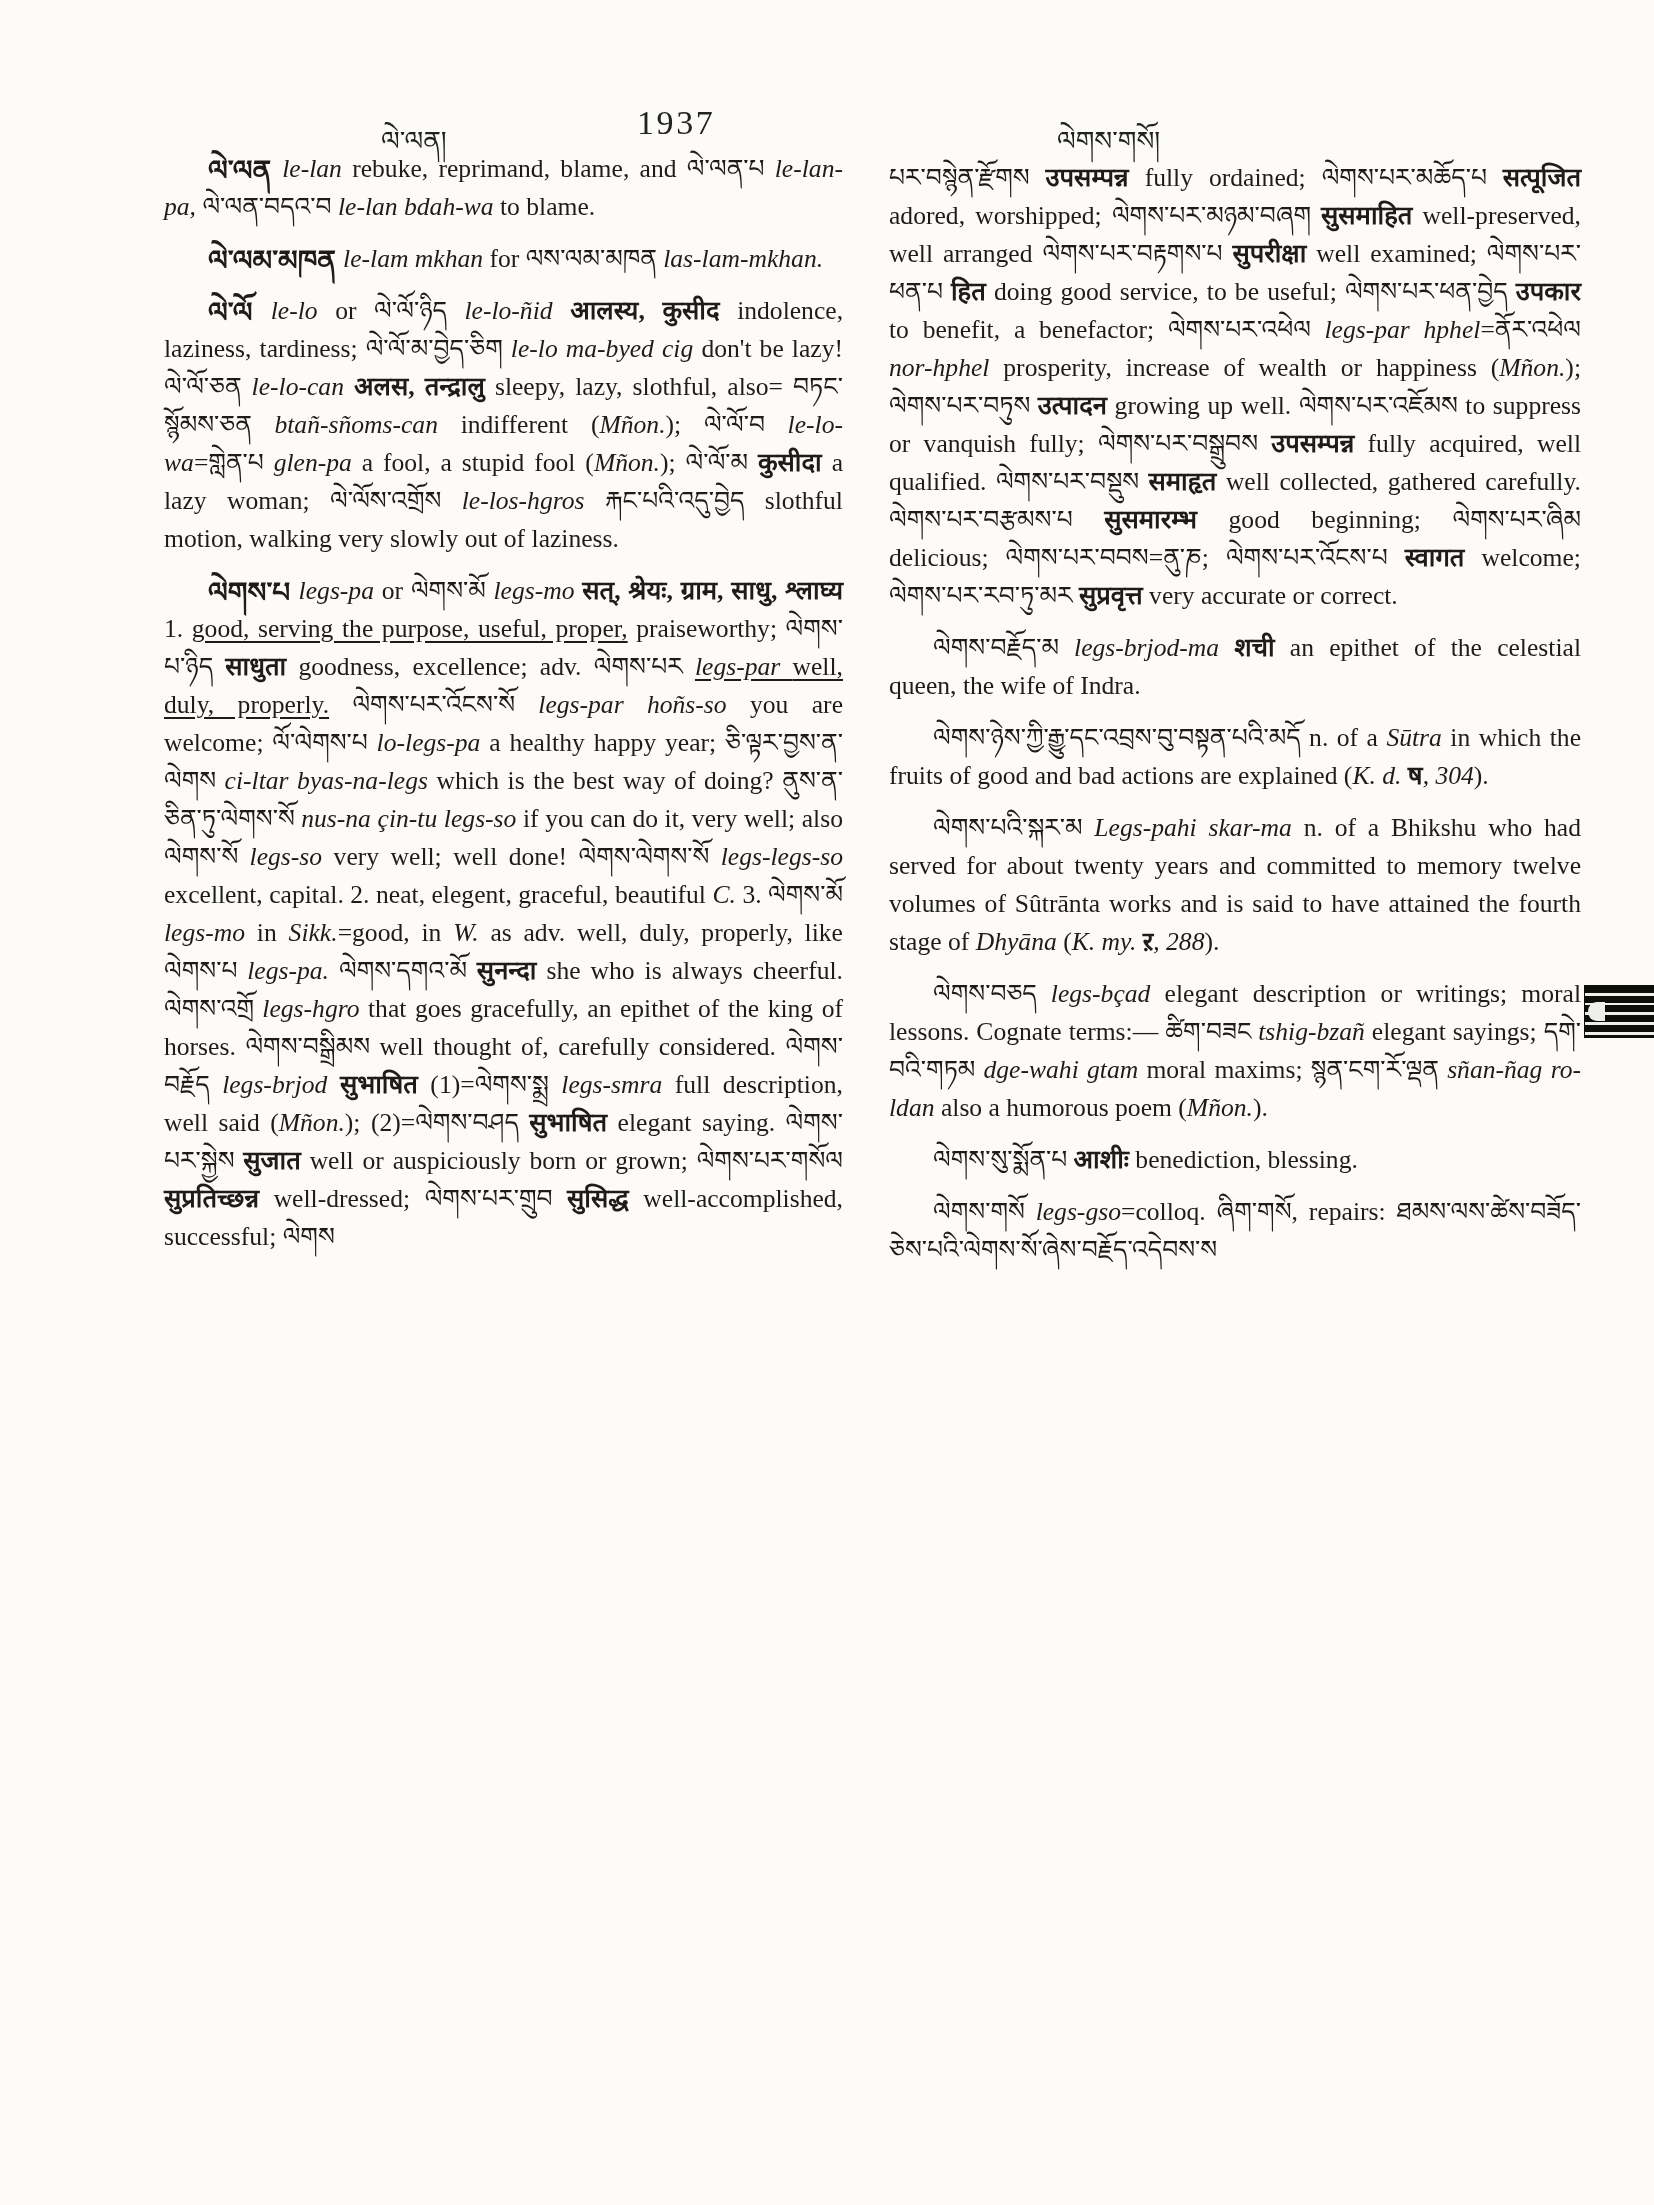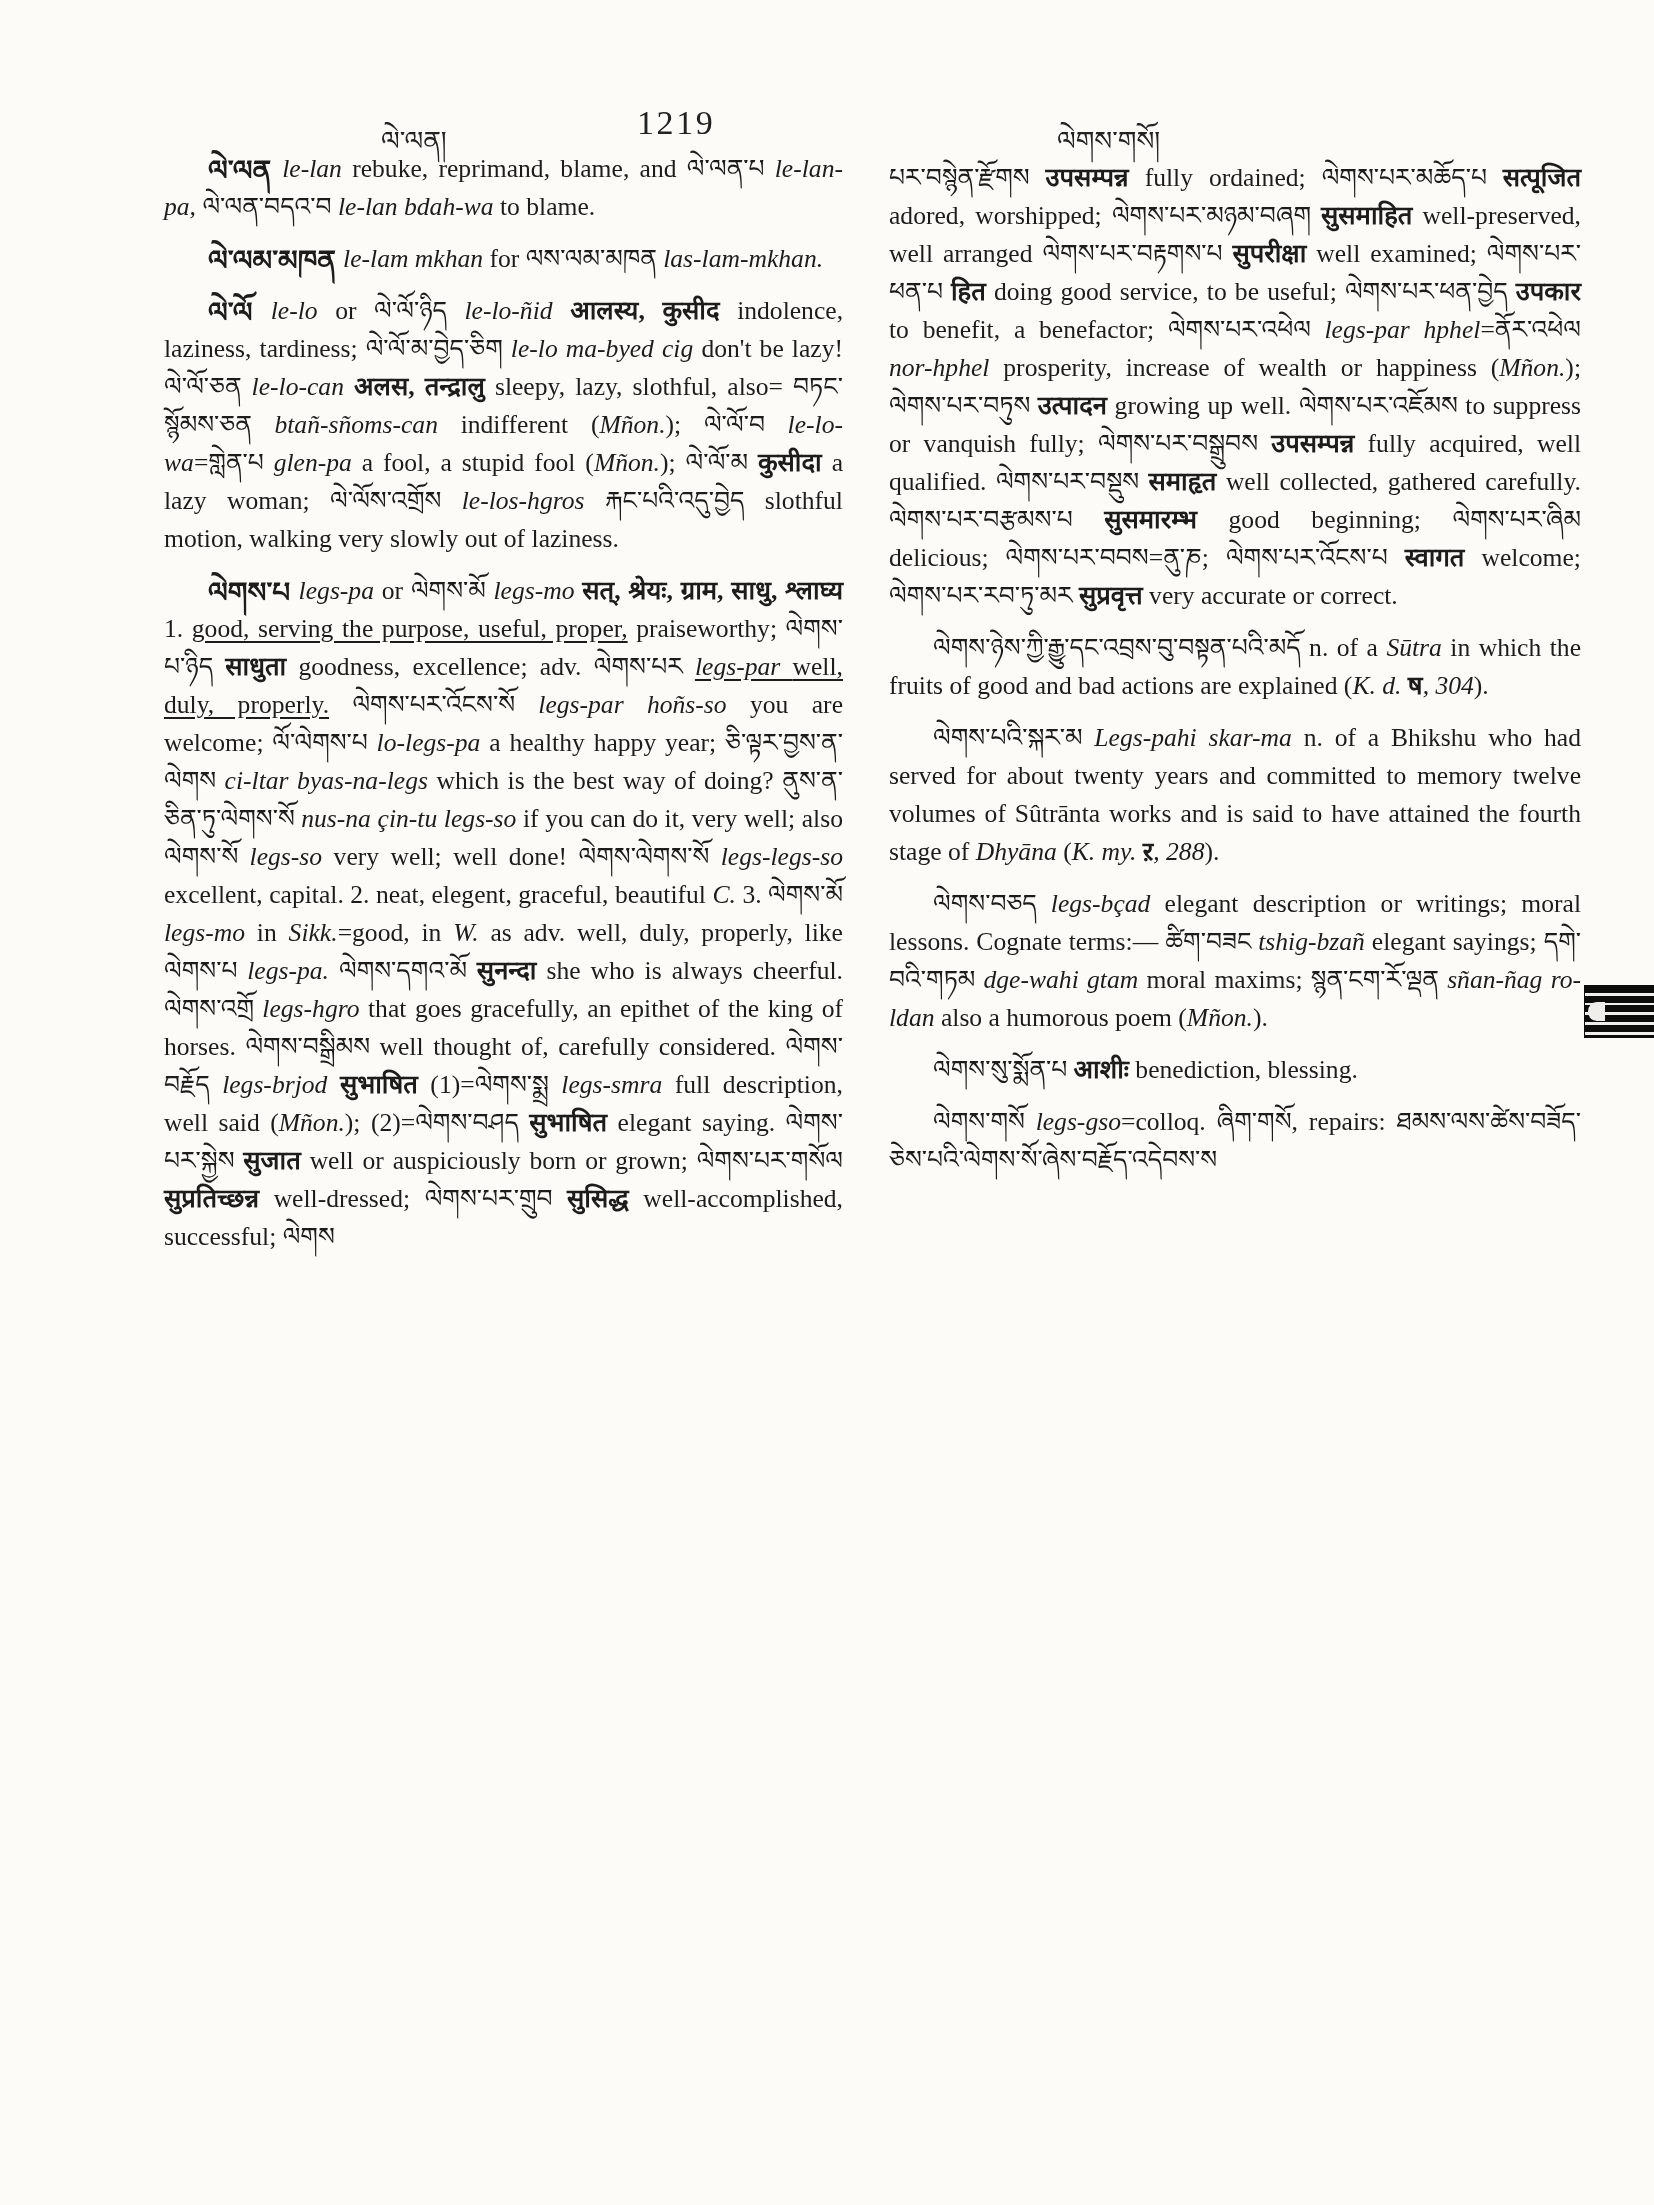--- a/index.html
+++ b/index.html
@@ -43,31 +43,32 @@
     position:absolute;left:2.6px;top:16px;width:17.6px;height:19.4px;
     background:#efeeea;border-radius:50% 0 0 50%;
   }
 </style>
 </head>
 <body>
 
 <div class="page">
 
   <span class="hdr hdr-left">ལེ་ལན།</span>
-  <span class="hdr hdr-page">1219</span>
+  <span class="hdr hdr-page">1937</span>
   <span class="hdr hdr-right">ལེགས་གསོ།</span>
 
   <div class="col col-left">
       <p class="para indent"><span class="lead">ལེ་ལན </span><span class="it">le-lan </span><span>rebuke, reprimand, blame, and </span><span class="tib">ལེ་ལན་པ </span><span class="it">le-lan-pa, </span><span class="tib">ལེ་ལན་བདའ་བ </span><span class="it">le-lan bdah-wa </span><span>to blame.</span></p>
       <p class="para indent"><span class="lead">ལེ་ལམ་མཁན </span><span class="it">le-lam mkhan </span><span>for </span><span class="tib">ལས་ལམ་མཁན </span><span class="it">las-lam-mkhan.</span></p>
       <p class="para indent"><span class="lead">ལེ་ལོ </span><span class="it">le-lo </span><span>or </span><span class="tib">ལེ་ལོ་ཉིད </span><span class="it">le-lo-ñid </span><span class="dev">आलस्य, कुसीद </span><span>indolence, laziness, tardiness; </span><span class="tib">ལེ་ལོ་མ་བྱེད་ཅིག </span><span class="it">le-lo ma-byed cig </span><span>don't be lazy! </span><span class="tib">ལེ་ལོ་ཅན </span><span class="it">le-lo-can </span><span class="dev">अलस, तन्द्रालु </span><span>sleepy, lazy, slothful, also= </span><span class="tib">བཏང་སྙོམས་ཅན </span><span class="it">btañ-sñoms-can </span><span>indifferent (</span><span class="it">Mñon.</span><span>); </span><span class="tib">ལེ་ལོ་བ </span><span class="it">le-lo-wa</span><span>=</span><span class="tib">གླེན་པ </span><span class="it">glen-pa </span><span>a fool, a stupid fool (</span><span class="it">Mñon.</span><span>); </span><span class="tib">ལེ་ལོ་མ </span><span class="dev">कुसीदा </span><span>a lazy woman; </span><span class="tib">ལེ་ལོས་འགྲོས </span><span class="it">le-los-hgros </span><span class="tib">རྐང་པའི་འདུ་བྱེད </span><span>slothful motion, walking very slowly out of laziness.</span></p>
       <p class="para indent"><span class="lead">ལེགས་པ </span><span class="it">legs-pa </span><span>or </span><span class="tib">ལེགས་མོ </span><span class="it">legs-mo </span><span class="dev">सत्, श्रेयः, ग्राम, साधु, श्लाघ्य </span><span>1. </span><span class="u">good, serving the purpose, useful, proper,</span><span> praiseworthy; </span><span class="tib">ལེགས་པ་ཉིད </span><span class="dev">साधुता </span><span>goodness, excellence; adv. </span><span class="tib">ལེགས་པར </span><span class="itu">legs-par </span><span class="u">well, duly, properly.</span><span> </span><span class="tib">ལེགས་པར་འོངས་སོ </span><span class="it">legs-par hoñs-so </span><span>you are welcome; </span><span class="tib">ལོ་ལེགས་པ </span><span class="it">lo-legs-pa </span><span>a healthy happy year; </span><span class="tib">ཅི་ལྟར་བྱས་ན་ལེགས </span><span class="it">ci-ltar byas-na-legs </span><span>which is the best way of doing? </span><span class="tib">ནུས་ན་ཅིན་ཏུ་ལེགས་སོ </span><span class="it">nus-na çin-tu legs-so </span><span>if you can do it, very well; also </span><span class="tib">ལེགས་སོ </span><span class="it">legs-so </span><span>very well; well done! </span><span class="tib">ལེགས་ལེགས་སོ </span><span class="it">legs-legs-so </span><span>excellent, capital. 2. neat, elegent, graceful, beautiful </span><span class="it">C. </span><span>3. </span><span class="tib">ལེགས་མོ </span><span class="it">legs-mo </span><span>in </span><span class="it">Sikk.</span><span>=good, in </span><span class="it">W. </span><span>as adv. well, duly, properly, like </span><span class="tib">ལེགས་པ </span><span class="it">legs-pa. </span><span class="tib">ལེགས་དགའ་མོ </span><span class="dev">सुनन्दा </span><span>she who is always cheerful. </span><span class="tib">ལེགས་འགྲོ </span><span class="it">legs-hgro </span><span>that goes gracefully, an epithet of the king of horses. </span><span class="tib">ལེགས་བསྒྲིམས </span><span>well thought of, carefully considered. </span><span class="tib">ལེགས་བརྗོད </span><span class="it">legs-brjod </span><span class="dev">सुभाषित </span><span>(1)=</span><span class="tib">ལེགས་སྨྲ </span><span class="it">legs-smra </span><span>full description, well said (</span><span class="it">Mñon.</span><span>); (2)=</span><span class="tib">ལེགས་བཤད </span><span class="dev">सुभाषित </span><span>elegant saying. </span><span class="tib">ལེགས་པར་སྐྱེས </span><span class="dev">सुजात </span><span>well or auspiciously born or grown; </span><span class="tib">ལེགས་པར་གསོལ </span><span class="dev">सुप्रतिच्छन्न </span><span>well-dressed; </span><span class="tib">ལེགས་པར་གྲུབ </span><span class="dev">सुसिद्ध </span><span>well-accomplished, successful; </span><span class="tib">ལེགས</span></p>
     </div>
   <div class="col col-right">
       <p class="para"><span class="tib">པར་བསྙེན་རྫོགས </span><span class="dev">उपसम्पन्न </span><span>fully ordained; </span><span class="tib">ལེགས་པར་མཆོད་པ </span><span class="dev">सत्पूजित </span><span>adored, worshipped; </span><span class="tib">ལེགས་པར་མཉམ་བཞག </span><span class="dev">सुसमाहित </span><span>well-preserved, well arranged </span><span class="tib">ལེགས་པར་བརྟགས་པ </span><span class="dev">सुपरीक्षा </span><span>well examined; </span><span class="tib">ལེགས་པར་ཕན་པ </span><span class="dev">हित </span><span>doing good service, to be useful; </span><span class="tib">ལེགས་པར་ཕན་བྱེད </span><span class="dev">उपकार </span><span>to benefit, a benefactor; </span><span class="tib">ལེགས་པར་འཕེལ </span><span class="it">legs-par hphel</span><span>=</span><span class="tib">ནོར་འཕེལ </span><span class="it">nor-hphel </span><span>prosperity, increase of wealth or happiness (</span><span class="it">Mñon.</span><span>); </span><span class="tib">ལེགས་པར་བཏུས </span><span class="dev">उत्पादन </span><span>growing up well. </span><span class="tib">ལེགས་པར་འཇོམས </span><span>to suppress or vanquish fully; </span><span class="tib">ལེགས་པར་བསྒྲུབས </span><span class="dev">उपसम्पन्न </span><span>fully acquired, well qualified. </span><span class="tib">ལེགས་པར་བསྡུས </span><span class="dev">समाहृत </span><span>well collected, gathered carefully. </span><span class="tib">ལེགས་པར་བརྩམས་པ </span><span class="dev">सुसमारम्भ </span><span>good beginning; </span><span class="tib">ལེགས་པར་ཞིམ </span><span>delicious; </span><span class="tib">ལེགས་པར་བབས</span><span>=</span><span class="tib">ནུ་ཎ</span><span>; </span><span class="tib">ལེགས་པར་འོངས་པ </span><span class="dev">स्वागत </span><span>welcome; </span><span class="tib">ལེགས་པར་རབ་ཏུ་མར </span><span class="dev">सुप्रवृत्त </span><span>very accurate or correct.</span></p>
+      <p class="para indent"><span class="tib">ལེགས་བརྗོད་མ </span><span class="it">legs-brjod-ma </span><span class="dev">शची </span><span>an epithet of the celestial queen, the wife of Indra.</span></p>
       <p class="para indent"><span class="tib">ལེགས་ཉེས་ཀྱི་རྒྱུ་དང་འབྲས་བུ་བསྟན་པའི་མདོ </span><span>n. of a </span><span class="it">Sūtra </span><span>in which the fruits of good and bad actions are explained (</span><span class="it">K. d. </span><span class="dev">ष</span><span class="it">, 304</span><span>).</span></p>
       <p class="para indent"><span class="tib">ལེགས་པའི་སྐར་མ </span><span class="it">Legs-pahi skar-ma </span><span>n. of a Bhikshu who had served for about twenty years and committed to memory twelve volumes of Sûtrānta works and is said to have attained the fourth stage of </span><span class="it">Dhyāna </span><span>(</span><span class="it">K. my. </span><span class="dev">ऱ</span><span class="it">, 288</span><span>).</span></p>
       <p class="para indent"><span class="tib">ལེགས་བཅད </span><span class="it">legs-bçad </span><span>elegant description or writings; moral lessons. Cognate terms:— </span><span class="tib">ཚིག་བཟང </span><span class="it">tshig-bzañ </span><span>elegant sayings; </span><span class="tib">དགེ་བའི་གཏམ </span><span class="it">dge-wahi gtam </span><span>moral maxims; </span><span class="tib">སྙན་ངག་རོ་ལྡན </span><span class="it">sñan-ñag ro-ldan </span><span>also a humorous poem (</span><span class="it">Mñon.</span><span>).</span></p>
       <p class="para indent"><span class="tib">ལེགས་སུ་སྨོན་པ </span><span class="dev">आशीः </span><span>benediction, blessing.</span></p>
       <p class="para indent"><span class="tib">ལེགས་གསོ </span><span class="it">legs-gso</span><span>=colloq. </span><span class="tib">ཞིག་གསོ</span><span>, repairs: </span><span class="tib">ཐམས་ལས་ཚེས་བཟོད་ཅེས་པའི་ལེགས་སོ་ཞེས་བརྗོད་འདེབས་ས</span></p>
     </div>
 
   <div class="stamp">
     <span class="stamp-blob"></span>
   </div>

